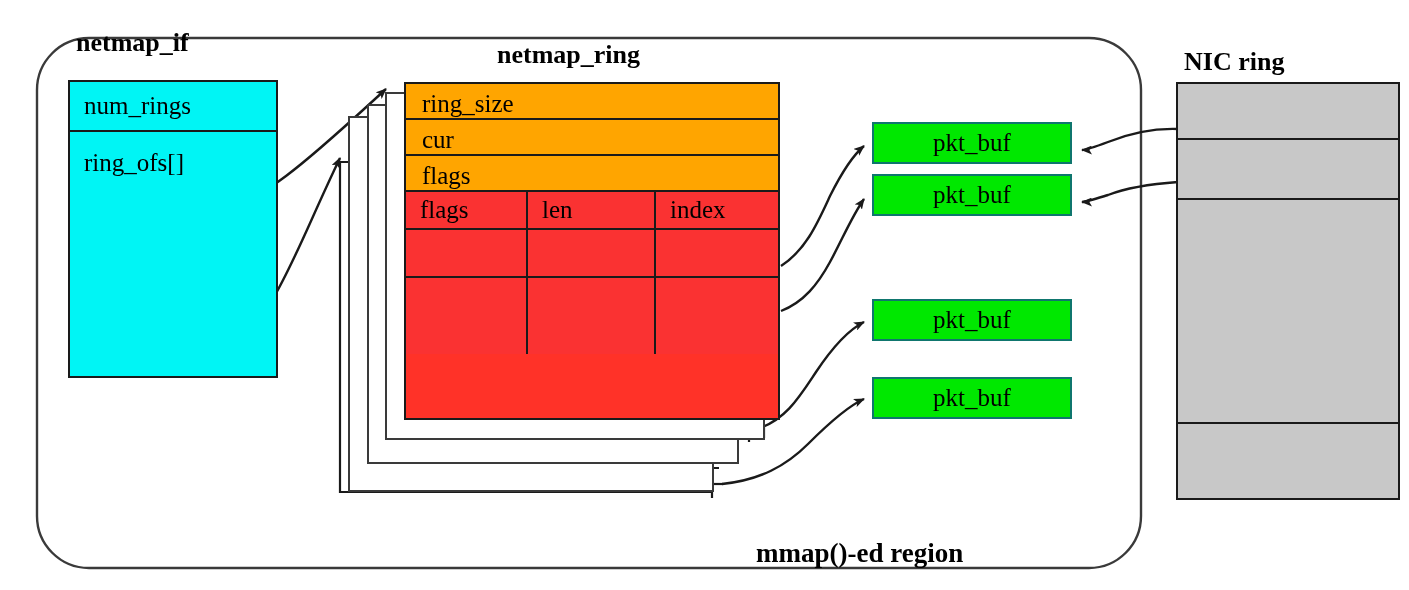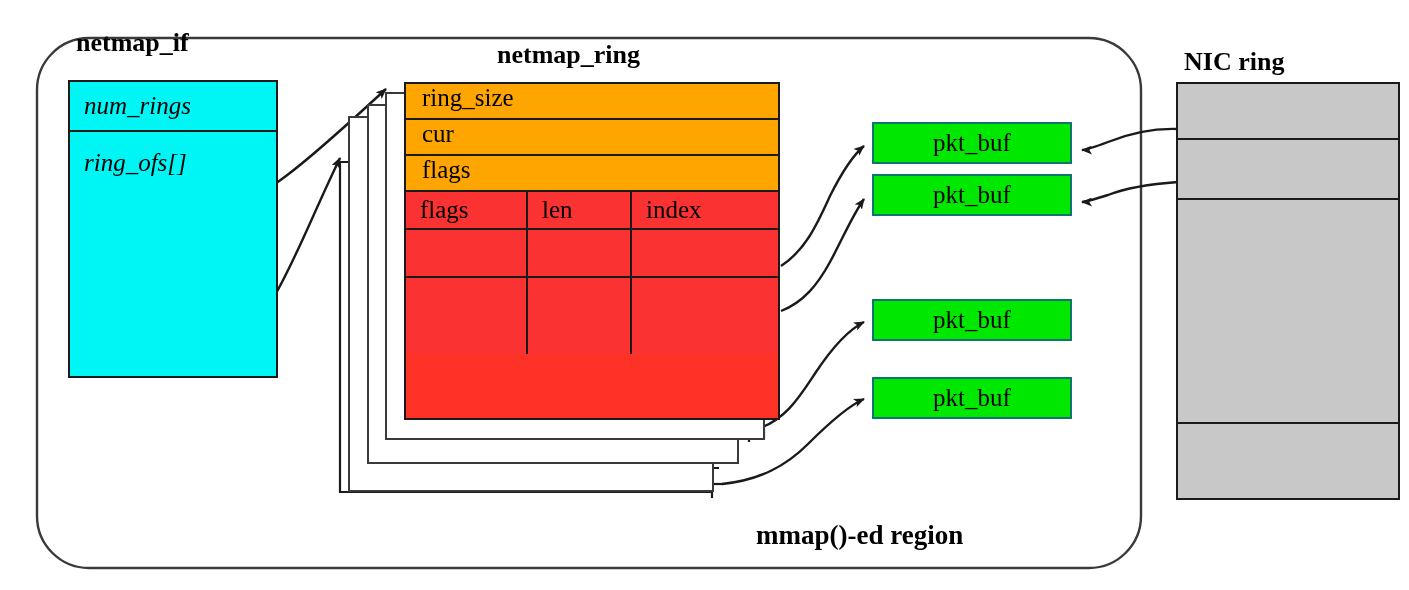--- a/index.html
+++ b/index.html
@@ -42,21 +42,20 @@
   
   #netmap-if-box {
     position: absolute;
     left: 68px;
     top: 80px;
     width: 210px;
     height: 298px;
     background: #00f5f5;
     border: 2px solid #1a1a1a;
     box-sizing: border-box;
-    font-style: italic;
   }
   #netmap-if-box .nif-row {
     box-sizing: border-box;
     padding-left: 14px;
     display: flex;
     align-items: center;
   }
   #nif-row-num-rings {
     height: 50px;
     border-bottom: 2px solid #1a1a1a;
@@ -89,21 +88,21 @@
     box-sizing: border-box;
     background: #ff3228;
   }
   .ring-row {
     box-sizing: border-box;
     background: #ffa500;
     border-bottom: 2px solid #1a1a1a;
     height: 36px;
     padding-left: 16px;
     display: flex;
-    align-items: flex-start;
+    align-items: flex-end;
     overflow: hidden;
   }
   .slot-row {
     box-sizing: border-box;
     display: flex;
     background: #fa3232;
     border-bottom: 2px solid #1a1a1a;
     overflow: hidden;
   }
   #slot-row-header { height: 38px; }
@@ -111,21 +110,21 @@
   #slot-row-2 { height: 76px; border-bottom: none; }
   .slot-cell {
     box-sizing: border-box;
     display: flex;
     align-items: center;
     padding-left: 14px;
     border-right: 2px solid #1a1a1a;
     overflow: hidden;
   }
   .slot-cell.c0 { width: 122px; }
-  .slot-cell.c1 { width: 104px; }
+  .slot-cell.c1 { width: 128px; }
   .slot-cell.c2 { width: 122px; border-right: none; }
 
   
   .pkt-buf {
     position: absolute;
     width: 200px;
     height: 42px;
     background: #00e800;
     border: 2px solid #0f766e;
     box-sizing: border-box;
@@ -157,21 +156,21 @@
   #nic-cell-0 { height: 56px; }
   #nic-cell-1 { height: 60px; }
   #nic-cell-2 { height: 224px; }
   #nic-cell-3 { height: 74px; border-bottom: none; }
 
   #title-netmap-if { left: 76px; top: 28px; }
   #title-netmap-ring { left: 497px; top: 40px; }
   #title-nic-ring { left: 1184px; top: 38px; margin-top: 9px; }
   #label-mmap-region {
     left: 756px;
-    top: 520px;
+    top: 538px;
     font-size: 27px;
   }
 </style>
 </head>
 <body>
 
 <div id="stage">
 
   <svg class="svg-layer" viewBox="0 0 1409 590">
     <defs>

